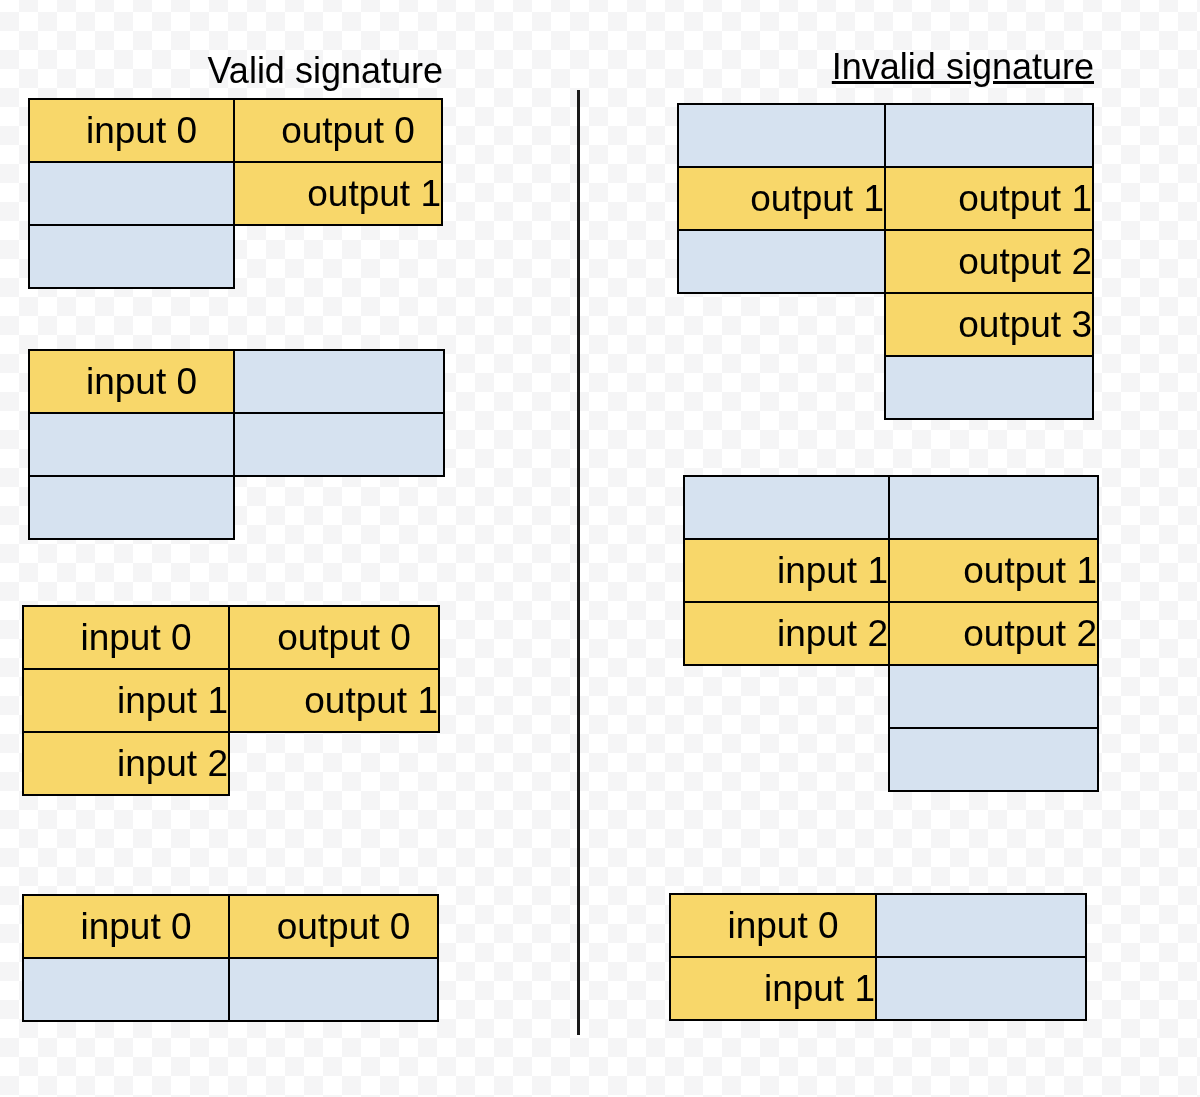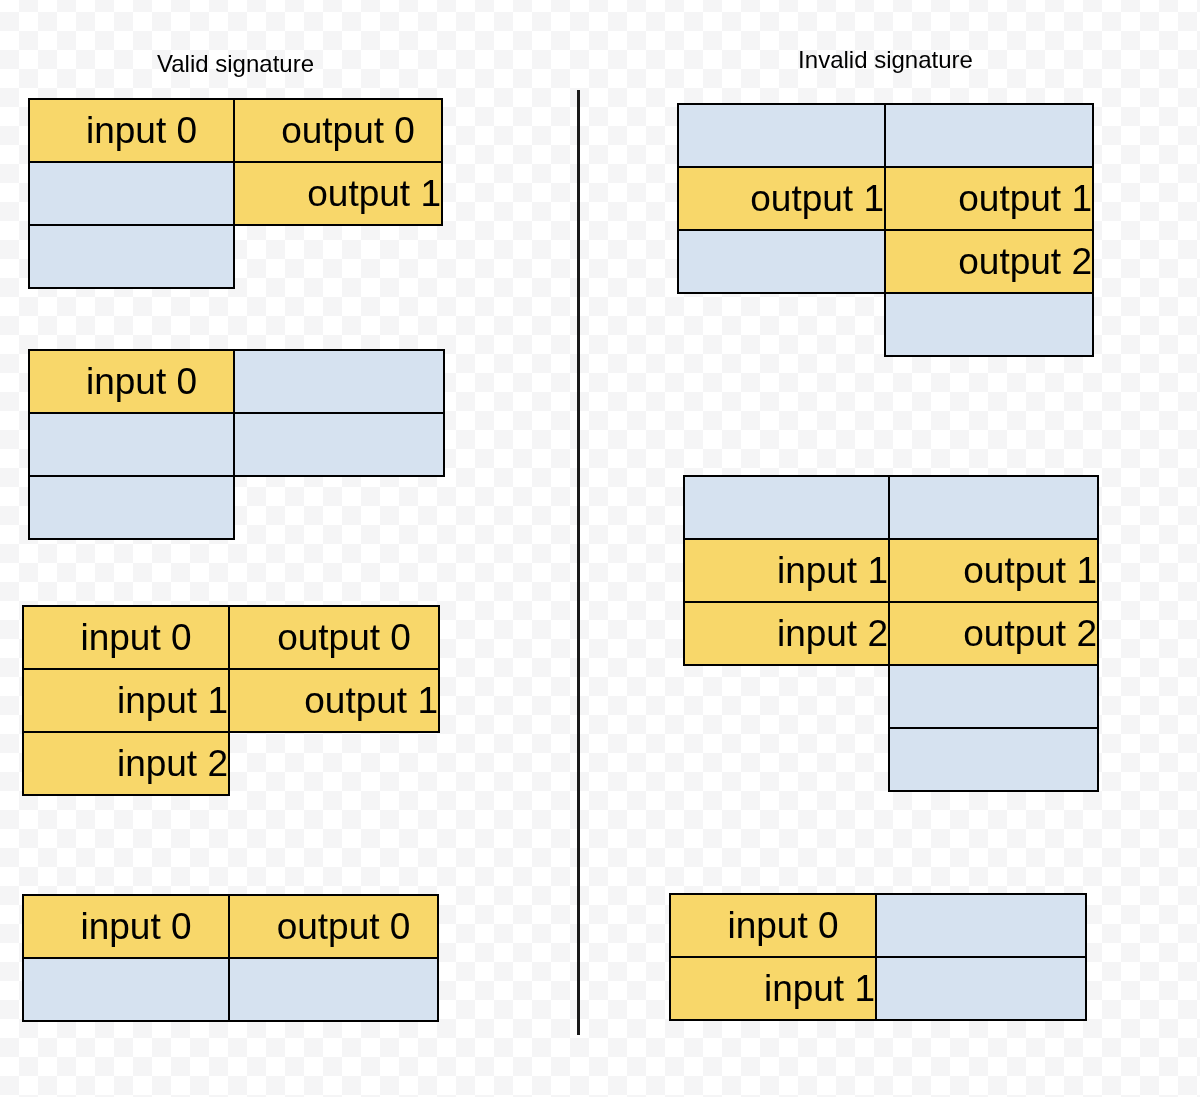--- a/index.html
+++ b/index.html
@@ -23,22 +23,22 @@
       var(--checker-dark) 0 25%,
       var(--checker-light) 0 50%,
       var(--checker-dark) 0 75%,
       var(--checker-light) 0
     );
     background-size: 38px 38px;
     background-position: 0 -7px;
   }
   .title {
     position: absolute;
-    text-align: center;
-    font-size: 24px;
+    text-align: right;
+    font-size: 36px;
     line-height: 1.15;
     color: var(--text);
     white-space: nowrap;
   }
   .vdivider {
     position: absolute;
     left: 577px;
     top: 90px;
     width: 3px;
     height: 945px;
@@ -72,21 +72,21 @@
   #t4-right { left: 228px; top: 894px; width: 211px; }
 
   #a-left   { left: 677px; top: 103px; width: 209px; }
   #a-right  { left: 884px; top: 103px; width: 210px; }
   #b-left   { left: 683px; top: 475px; width: 207px; }
   #b-right  { left: 888px; top: 475px; width: 211px; }
   #c-left   { left: 669px; top: 893px; width: 208px; }
   #c-right  { left: 875px; top: 893px; width: 212px; }
 
   #valid-title   { left: 28px;  top: 50px; width: 415px; }
-  #invalid-title { left: 677px; top: 46px; width: 417px; }
+  #invalid-title { left: 677px; top: 46px; width: 417px; text-decoration: underline; }
 </style>
 </head>
 <body>
 
 <div>
   <div id="valid-title" class="title">Valid signature</div>
   <div id="t1-left" class="col">
       <div class="cell filled">
         <span>input 0</span>
       </div>
@@ -179,20 +179,23 @@
   <div id="a-right" class="col">
       <div class="cell empty">
         <span></span>
       </div>
       <div class="cell filled">
         <span>output 1</span>
       </div>
       <div class="cell filled">
         <span>output 2</span>
       </div>
+      <div class="cell filled">
+        <span>output 3</span>
+      </div>
       <div class="cell empty">
         <span></span>
       </div>
     </div>
   <div id="b-left" class="col">
       <div class="cell empty">
         <span></span>
       </div>
       <div class="cell filled">
         <span>input 1</span>

